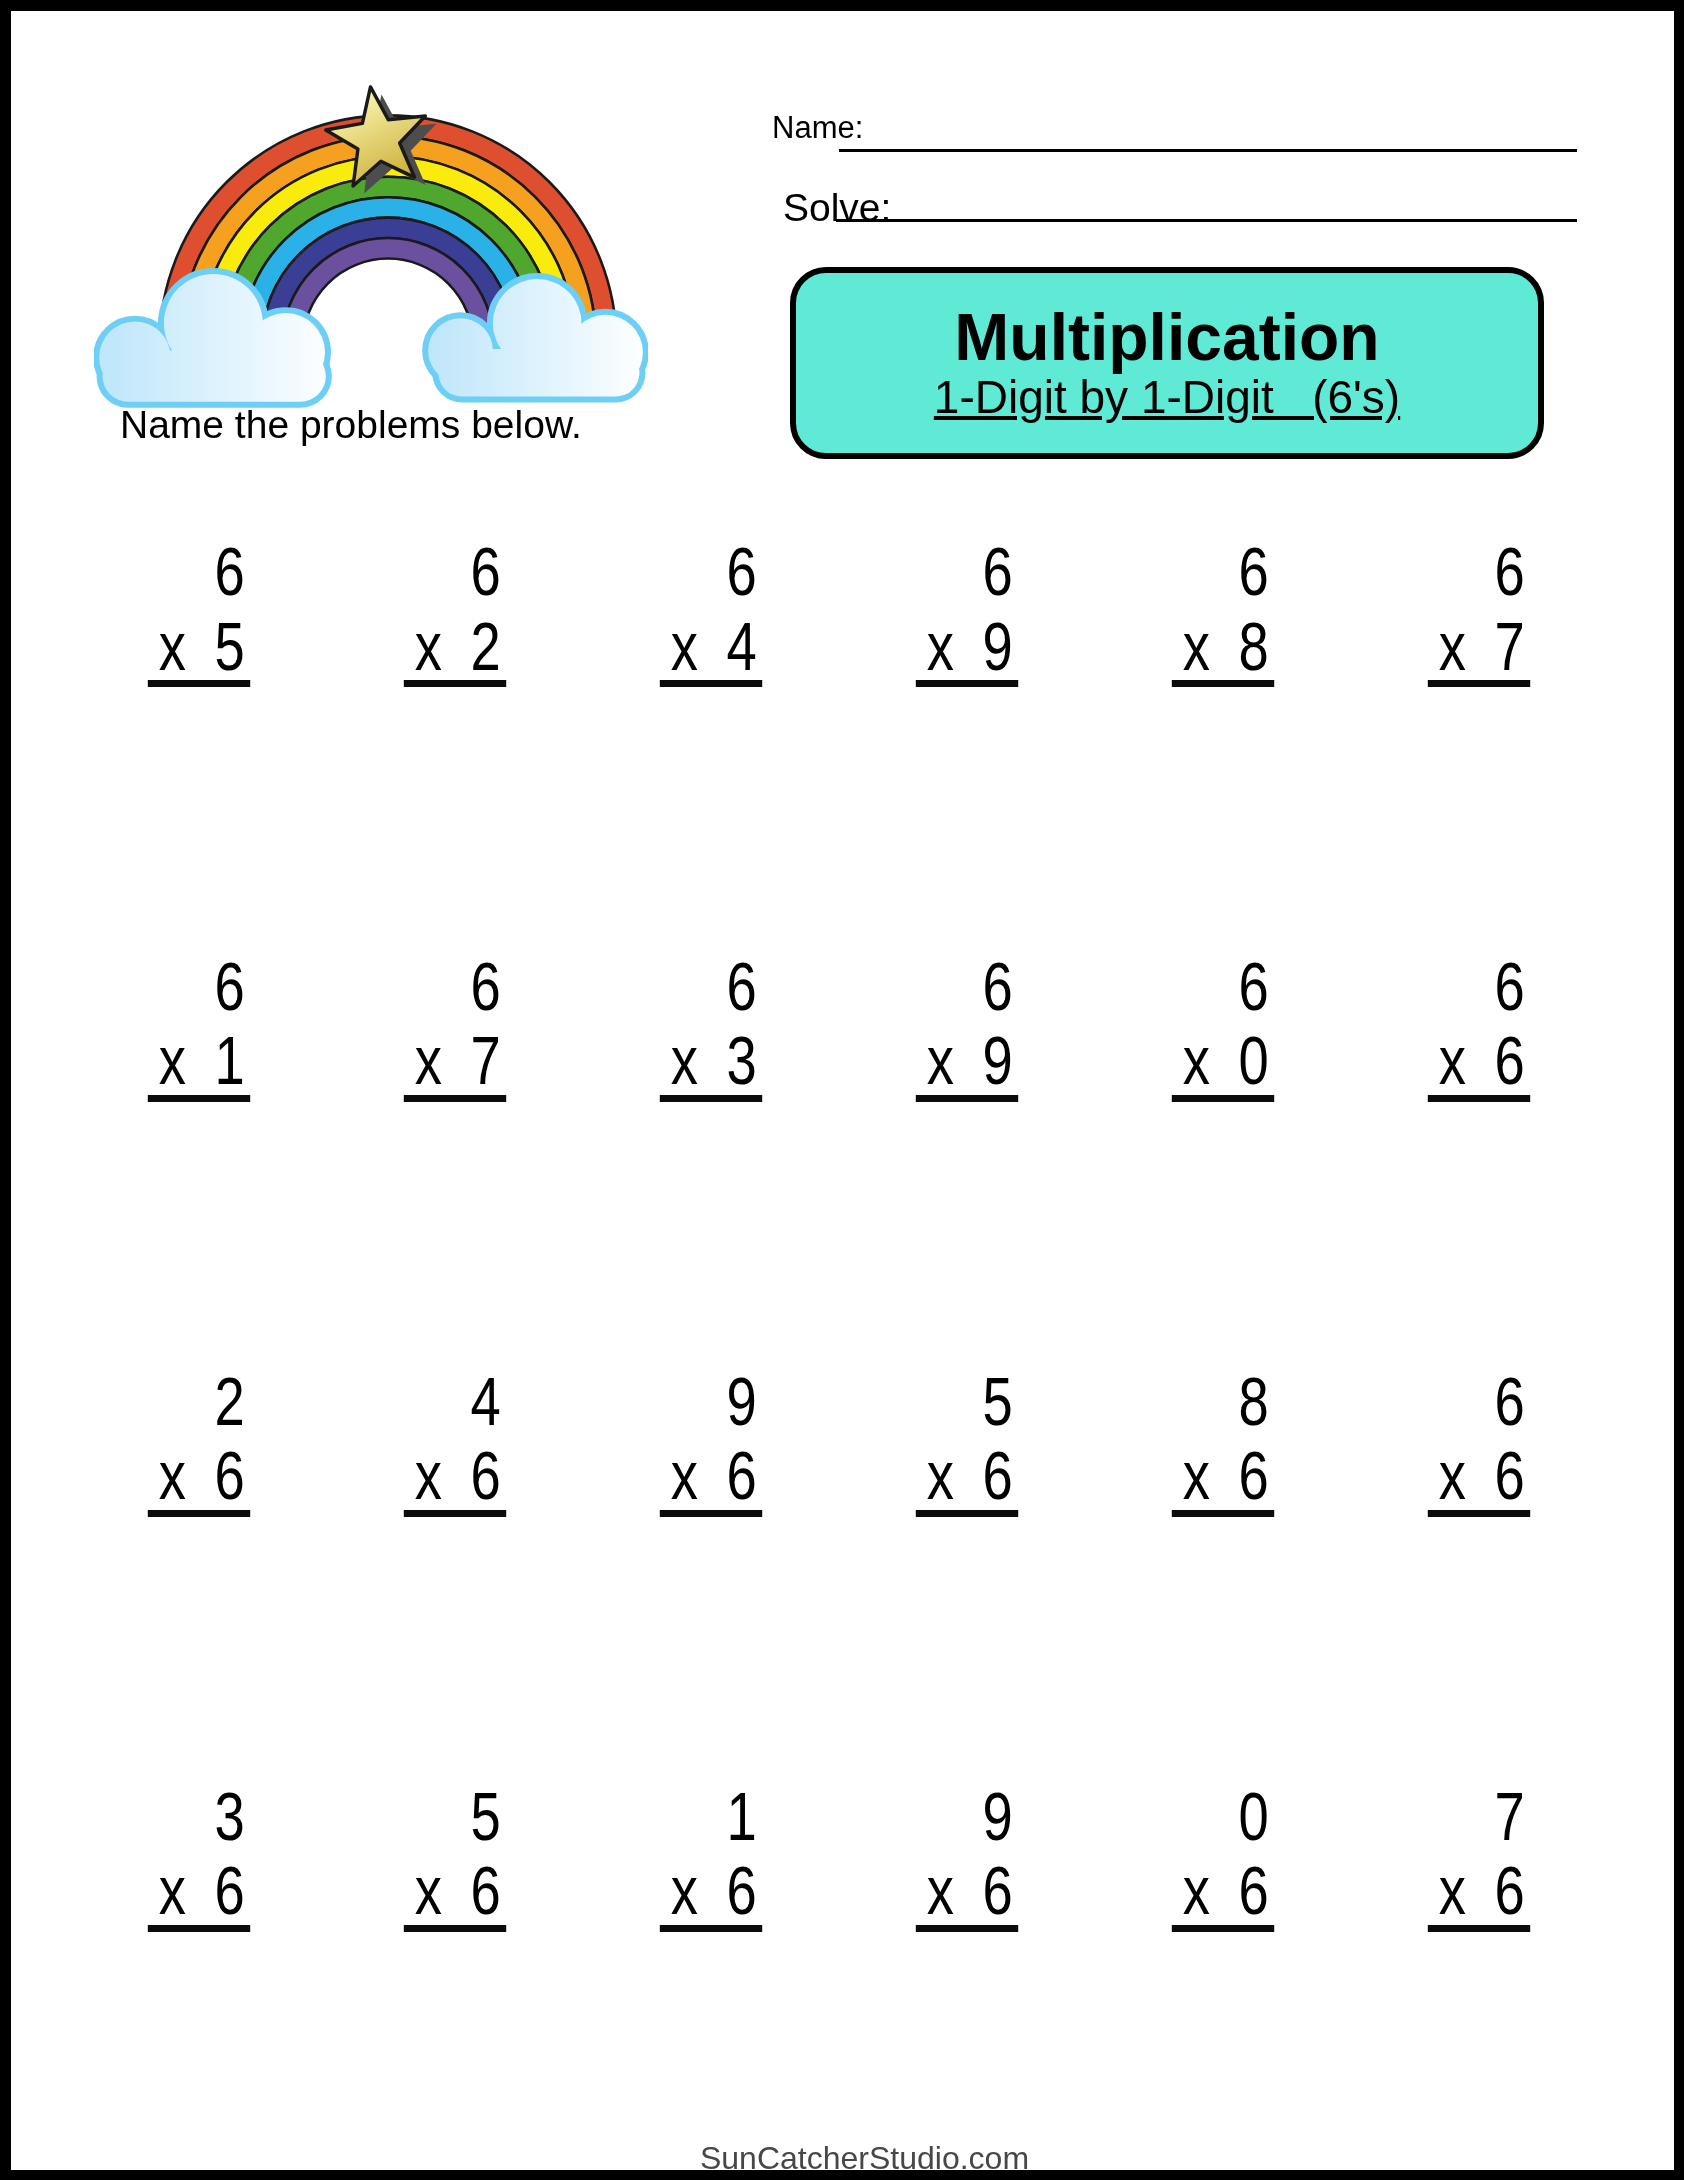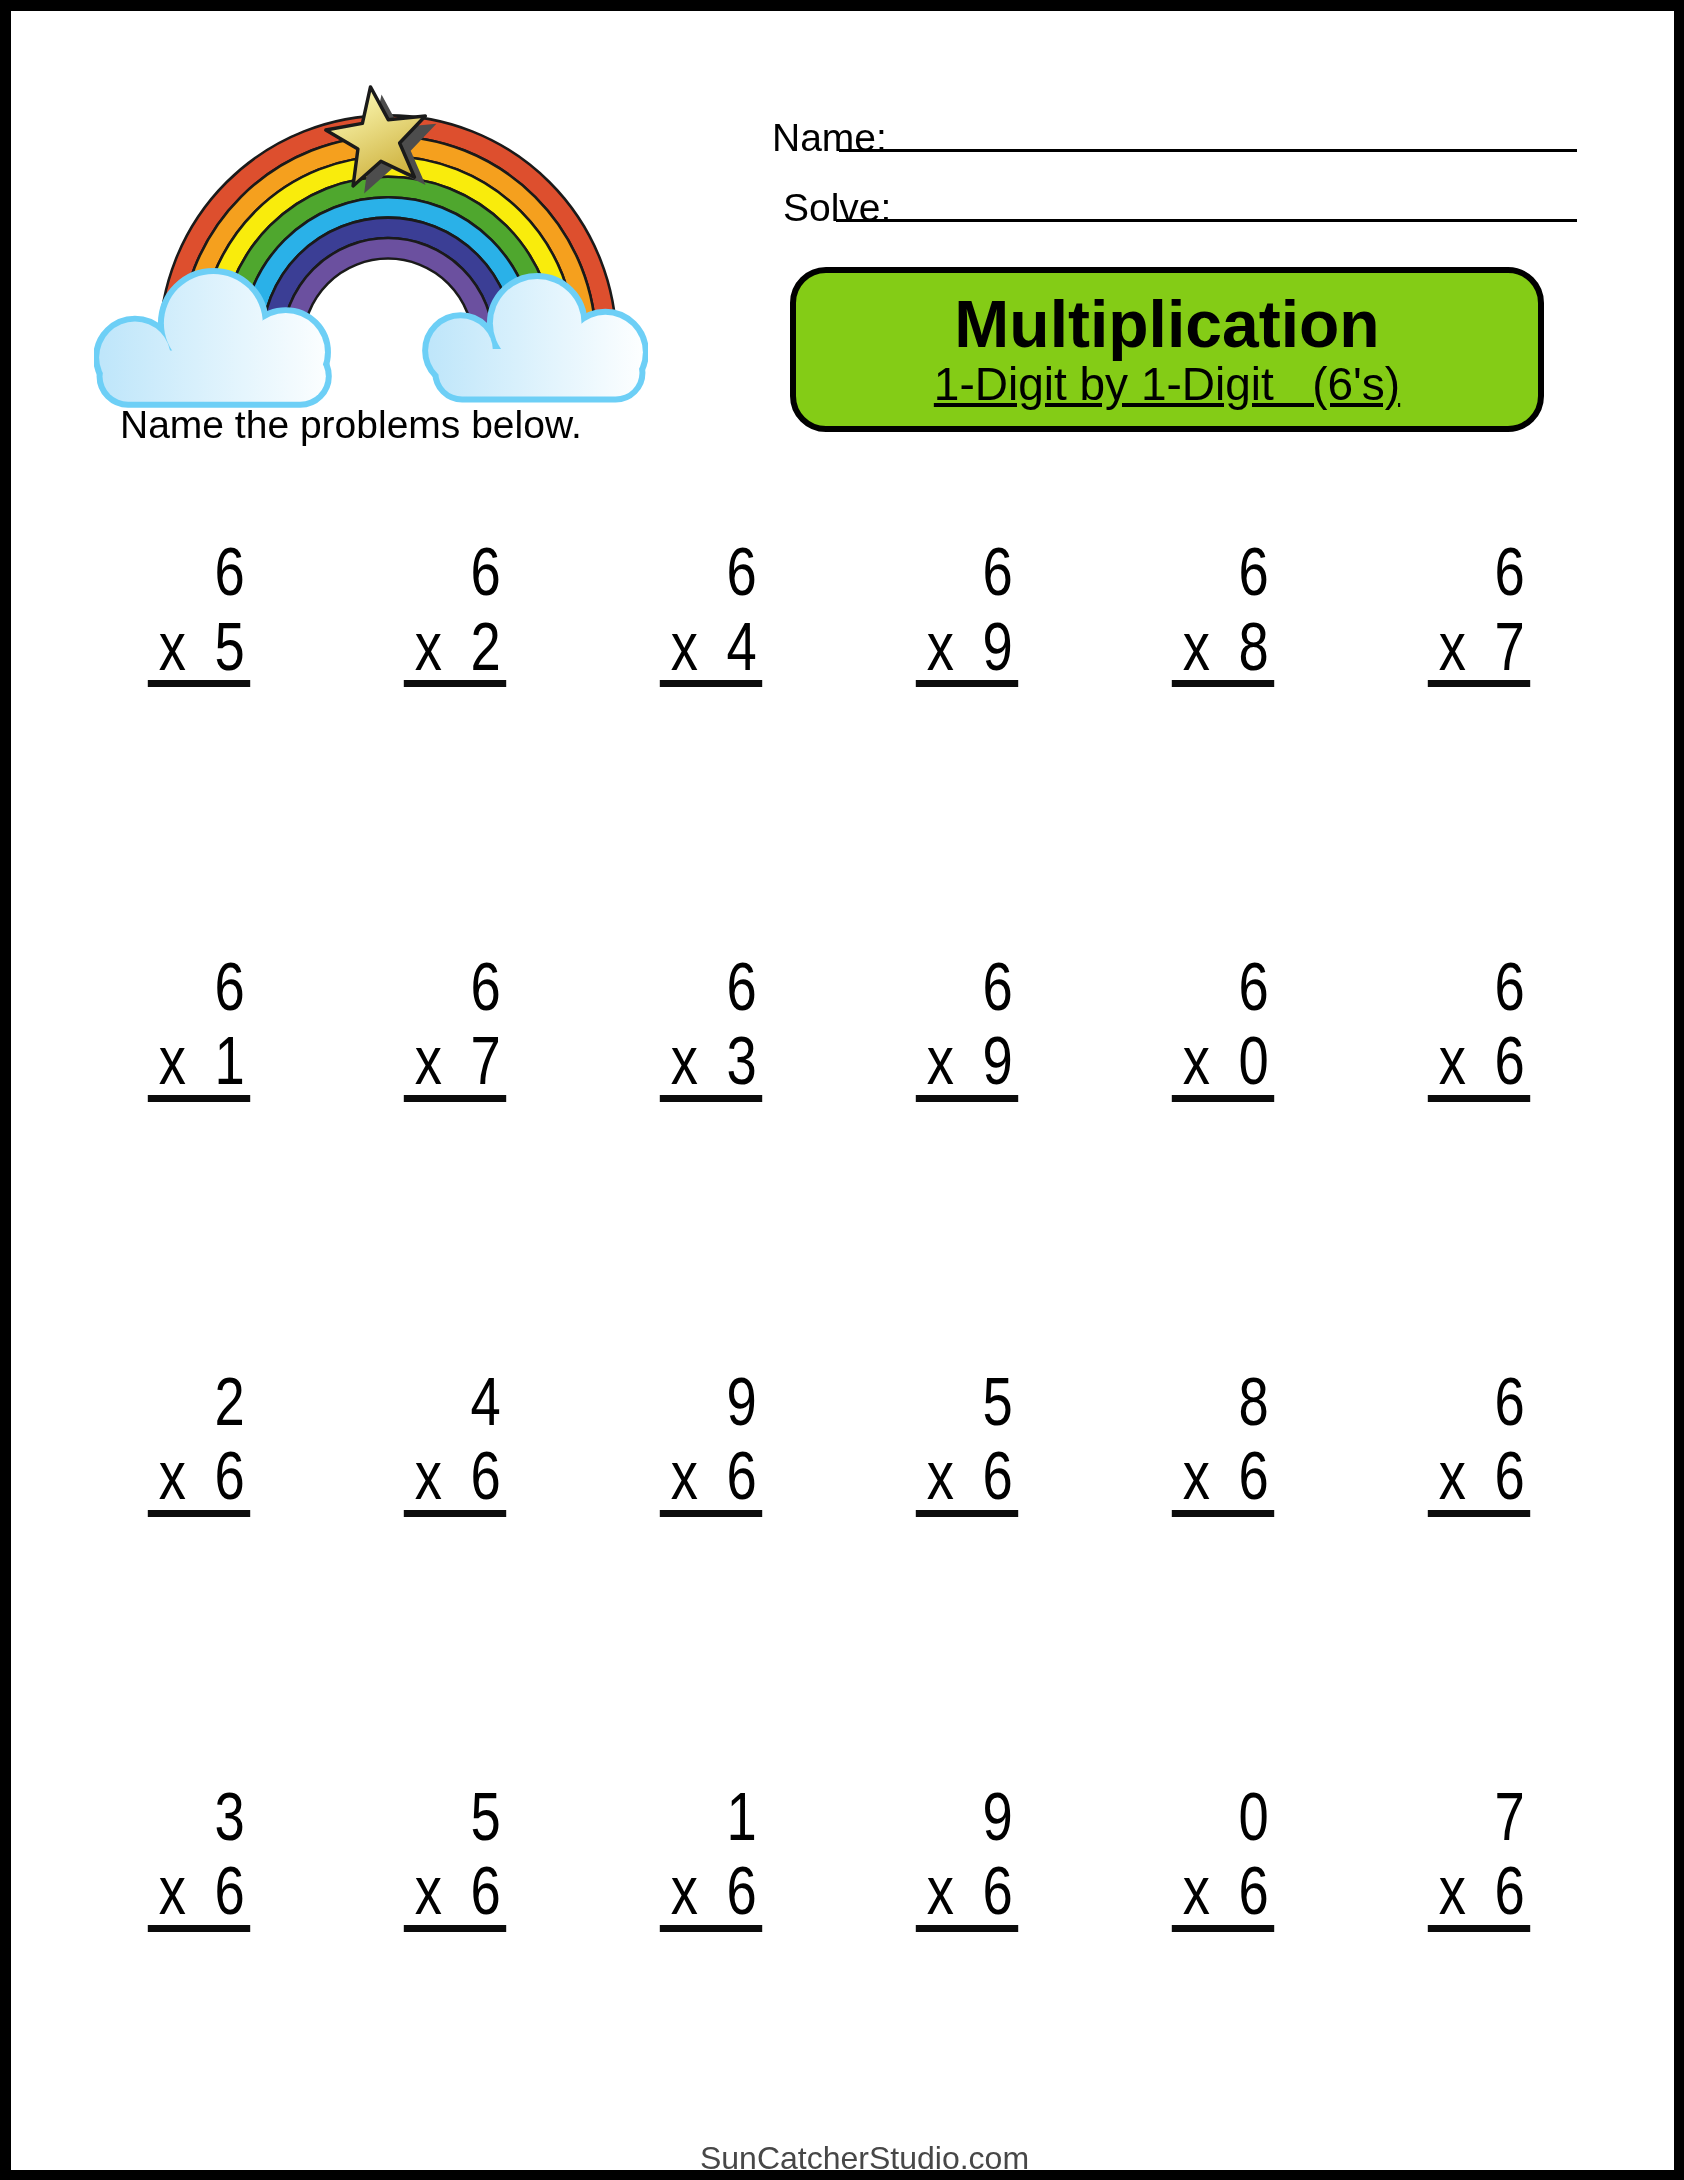--- a/index.html
+++ b/index.html
@@ -11,29 +11,29 @@
     border:11px solid #000;
     font-family:"Liberation Sans", sans-serif;
     color:#000;
     overflow:hidden;
   }
   
   .rainbow-wrap { position:absolute; left:83px; top:60px; width:554px; height:341px; }
   .solve-label { position:absolute; left:109px; top:394px; font-size:39px; line-height:1; }
 
   
-  .name-label { position:absolute; left:761px; top:107px; font-size:39px; line-height:1; }
+  .name-label { position:absolute; left:761px; top:101px; font-size:31px; line-height:1; }
   .date-label { position:absolute; left:772px; top:177px; font-size:39px; line-height:1; }
   .name-line  { position:absolute; left:828px; top:138px; width:738px; height:3.4px; background:#000; }
   .date-line  { position:absolute; left:825px; top:208px; width:741px; height:3.4px; background:#000; }
 
   
   .title-box {
-    position:absolute; left:779px; top:256px; width:754px; height:165px;
-    background:#84cc16; border:6.8px solid #000; border-radius:36px;
+    position:absolute; left:779px; top:256px; width:754px; height:192px;
+    background:#5eead4; border:6.8px solid #000; border-radius:36px;
     box-sizing:border-box;
     display:flex; flex-direction:column; align-items:center; justify-content:center;
   }
   .title-main { font-size:66px; font-weight:bold; line-height:1.05; }
   .title-sub  { font-size:46px; line-height:1.1; white-space:pre;text-decoration:underline; }
 
   
   .grid {
     position:absolute; left:60px; top:527px; width:1538px;
     display:grid;

